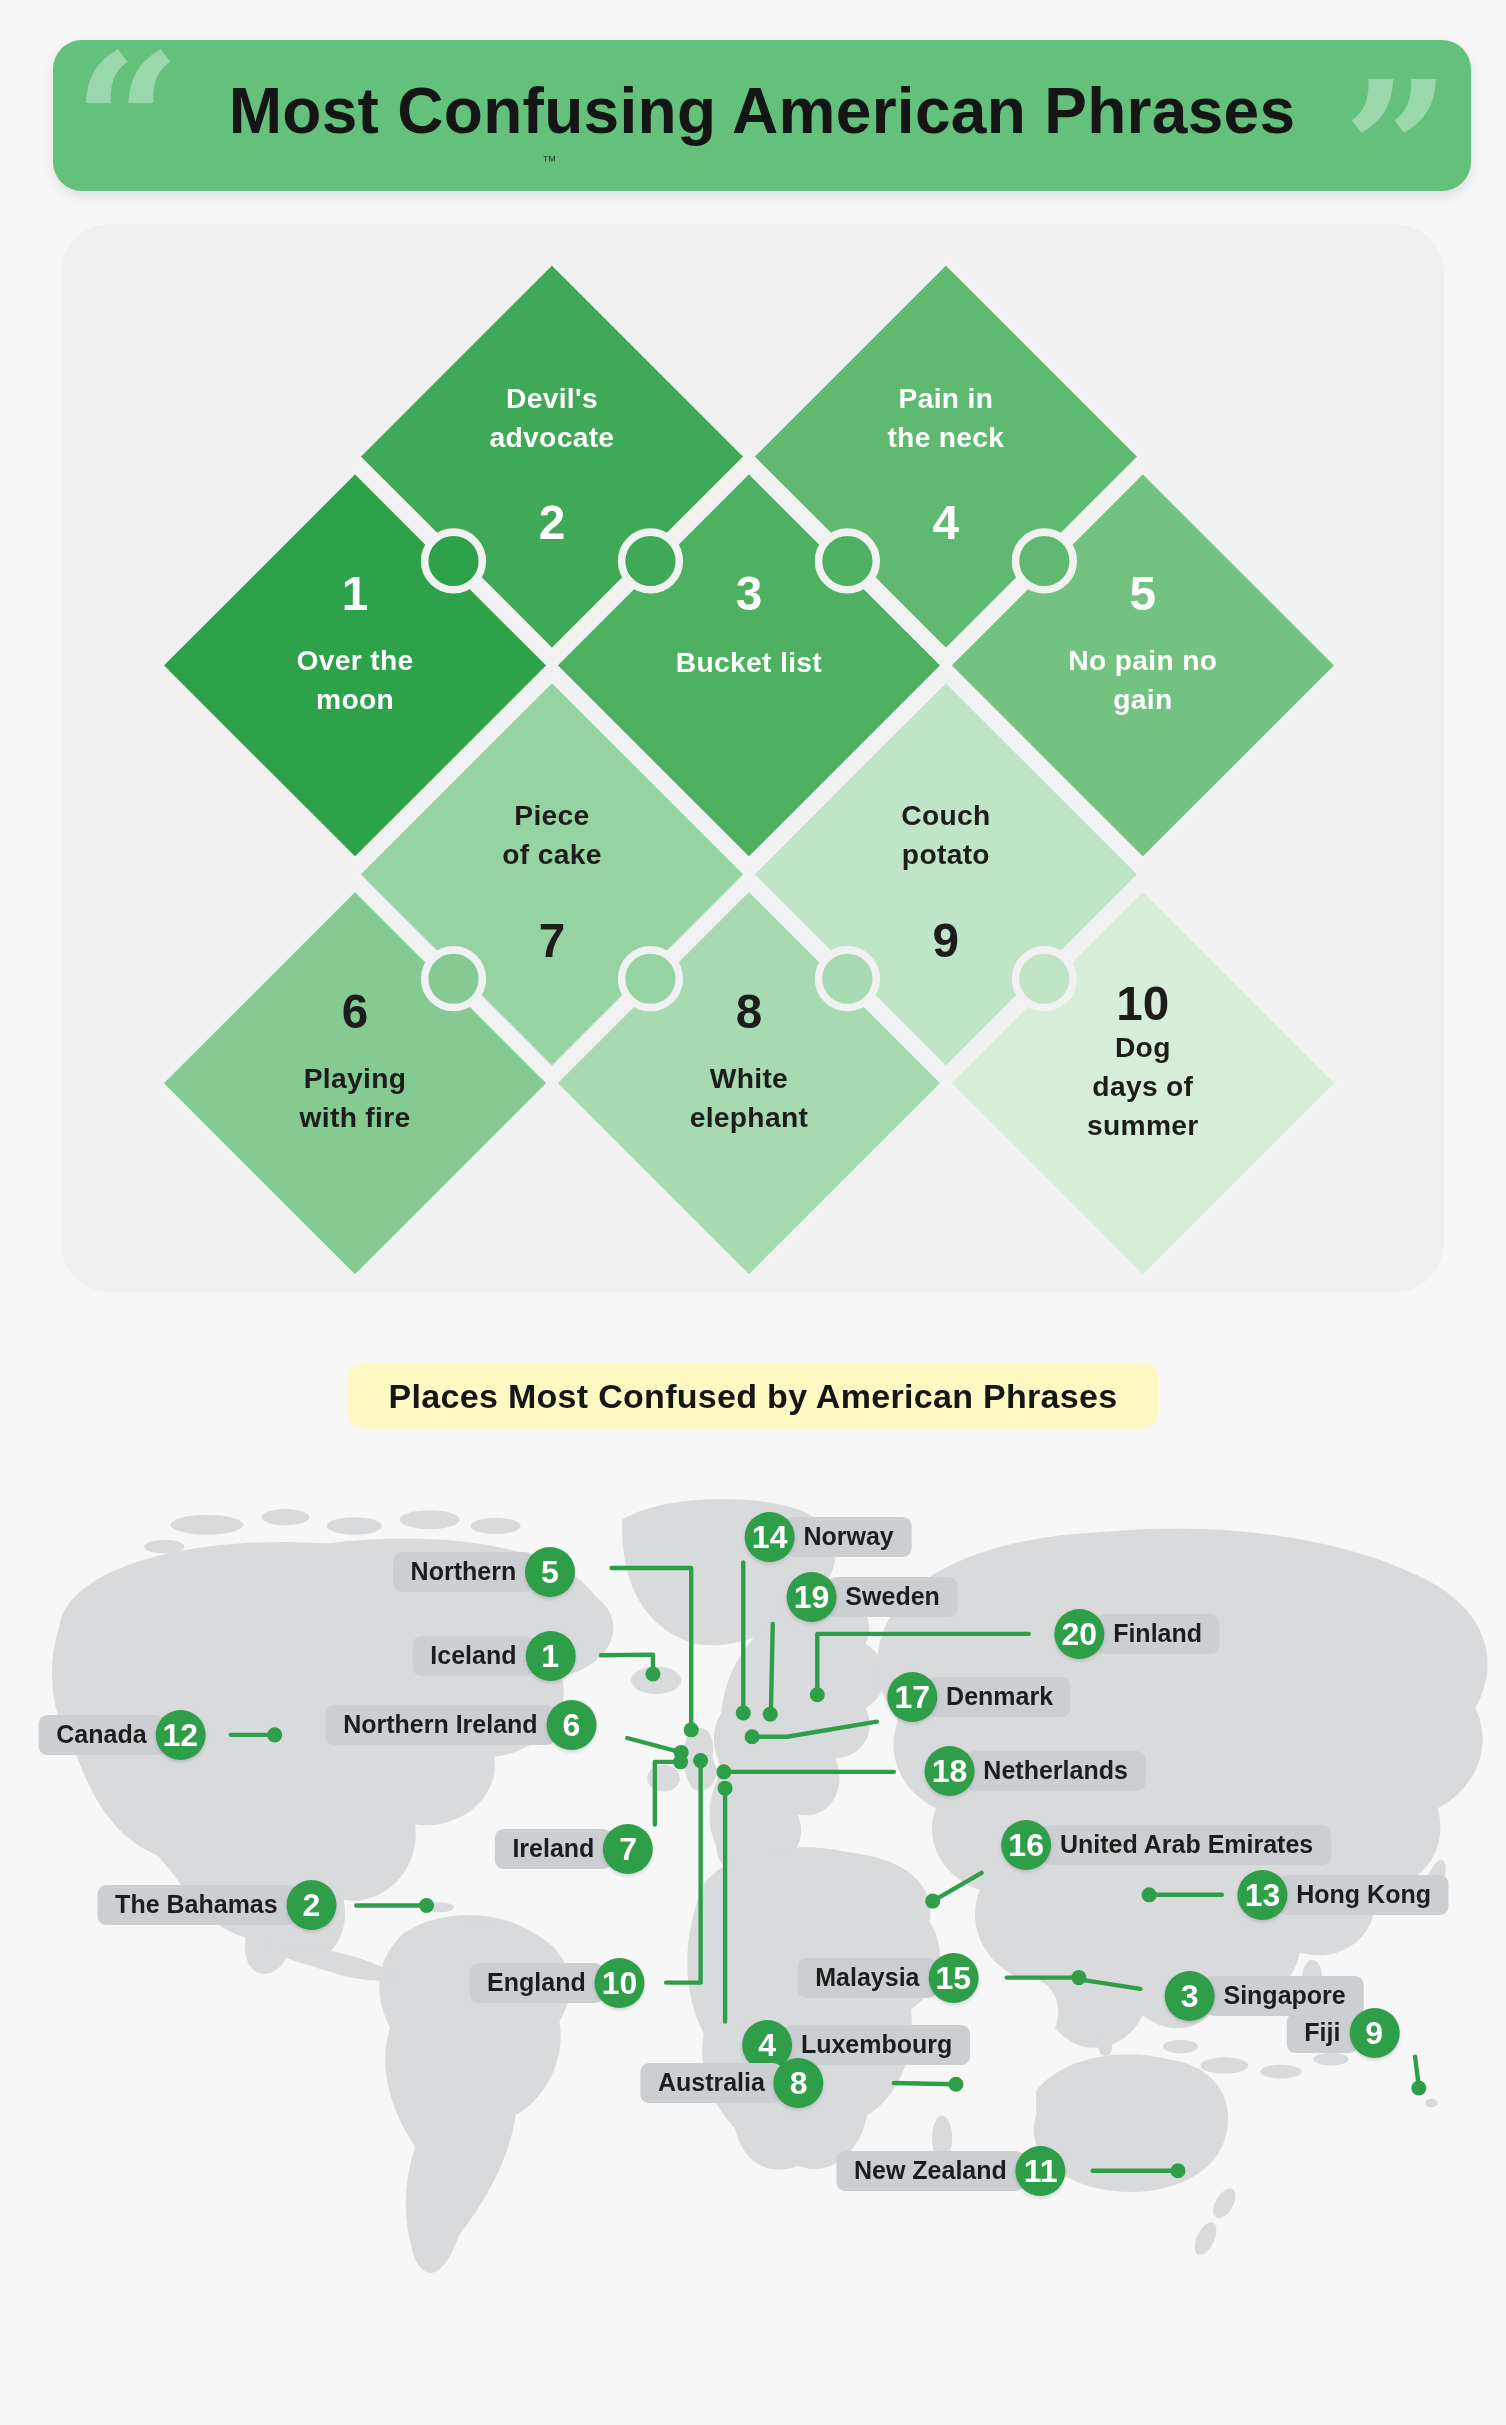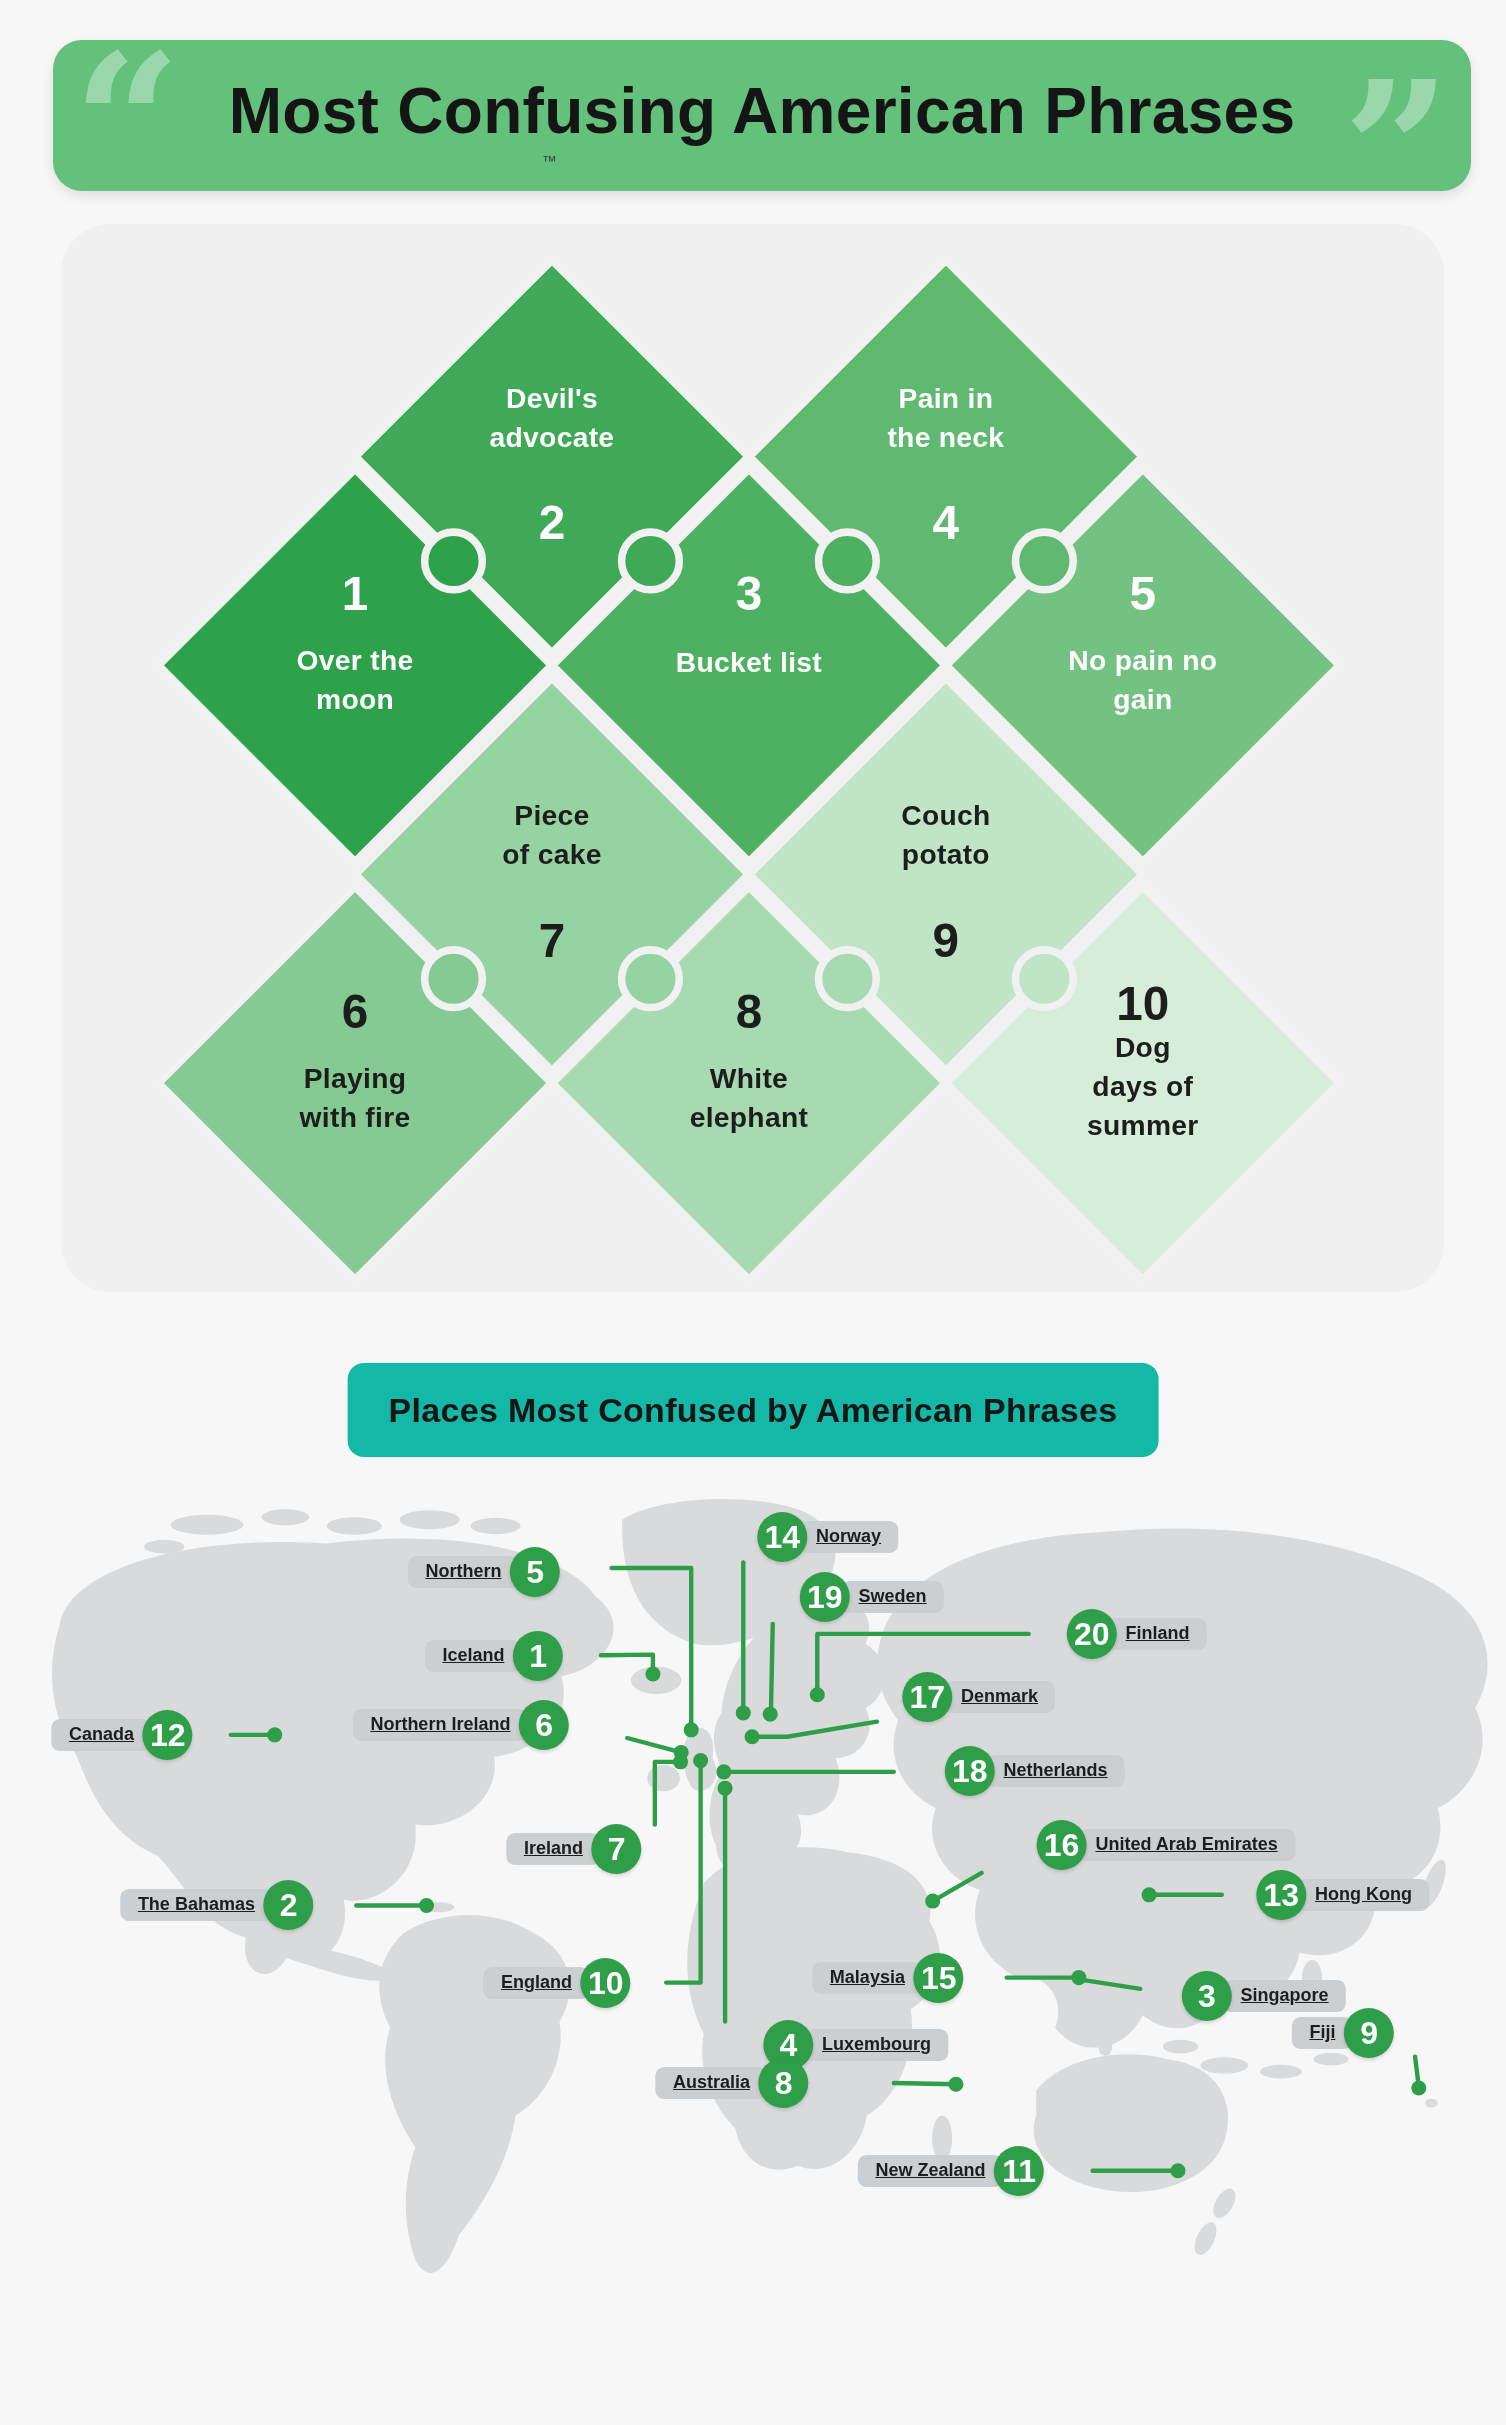--- a/index.html
+++ b/index.html
@@ -42,35 +42,35 @@
   svg text{font-family:"Liberation Sans", sans-serif;}
   .piece-num{font-size:76px;font-weight:700;text-anchor:middle;}
   .piece-phrase{font-size:45px;font-weight:600;text-anchor:middle;letter-spacing:.5px;}
   .conn{fill:none;stroke:#2f9e48;stroke-width:7;stroke-linecap:round;stroke-linejoin:round;}
   .conn-dot{fill:#2f9e48;}
   .land{fill:#d9dadb;}
 
   
   .section-pill{
     position:absolute;left:50%;top:1363px;transform:translateX(-50%);
-    height:94px;background:#14b8a6;border-radius:16.3px;
+    height:66px;background:#fef9c3;border-radius:16.3px;
     display:flex;align-items:center;justify-content:center;padding:0 41px;text-align:center;
   }
   .section-pill h2{margin:0;font-size:34px;font-weight:800;color:#161616;letter-spacing:0.3px;white-space:nowrap;}
 
   
   #labels{position:absolute;inset:0;}
   .map-label{
     position:absolute;transform:translate(-50%,-50%);
     display:flex;align-items:center;white-space:nowrap;
   }
   .map-label .country{
     background:#cccfd1;border-radius:8.8px;padding:6.3px 17.6px;
-    font-size:18px;font-weight:700;color:#1d1d1d;line-height:1.1;
-    position:relative;z-index:1;text-decoration:underline;
+    font-size:25px;font-weight:700;color:#1d1d1d;line-height:1.1;
+    position:relative;z-index:1;
   }
   .map-label .rank-badge{
     width:50px;height:50px;border-radius:50%;background:#2f9e48;
     color:#ffffff;font-size:32px;font-weight:700;
     display:flex;align-items:center;justify-content:center;
     flex:0 0 auto;position:relative;z-index:2;
     box-shadow:0 1.9px 3.8px rgba(0,0,0,.15);
   }
   .map-label.num-right .rank-badge{margin-left:-8.8px;}
   .map-label.num-left  .rank-badge{margin-right:-8.8px;}

